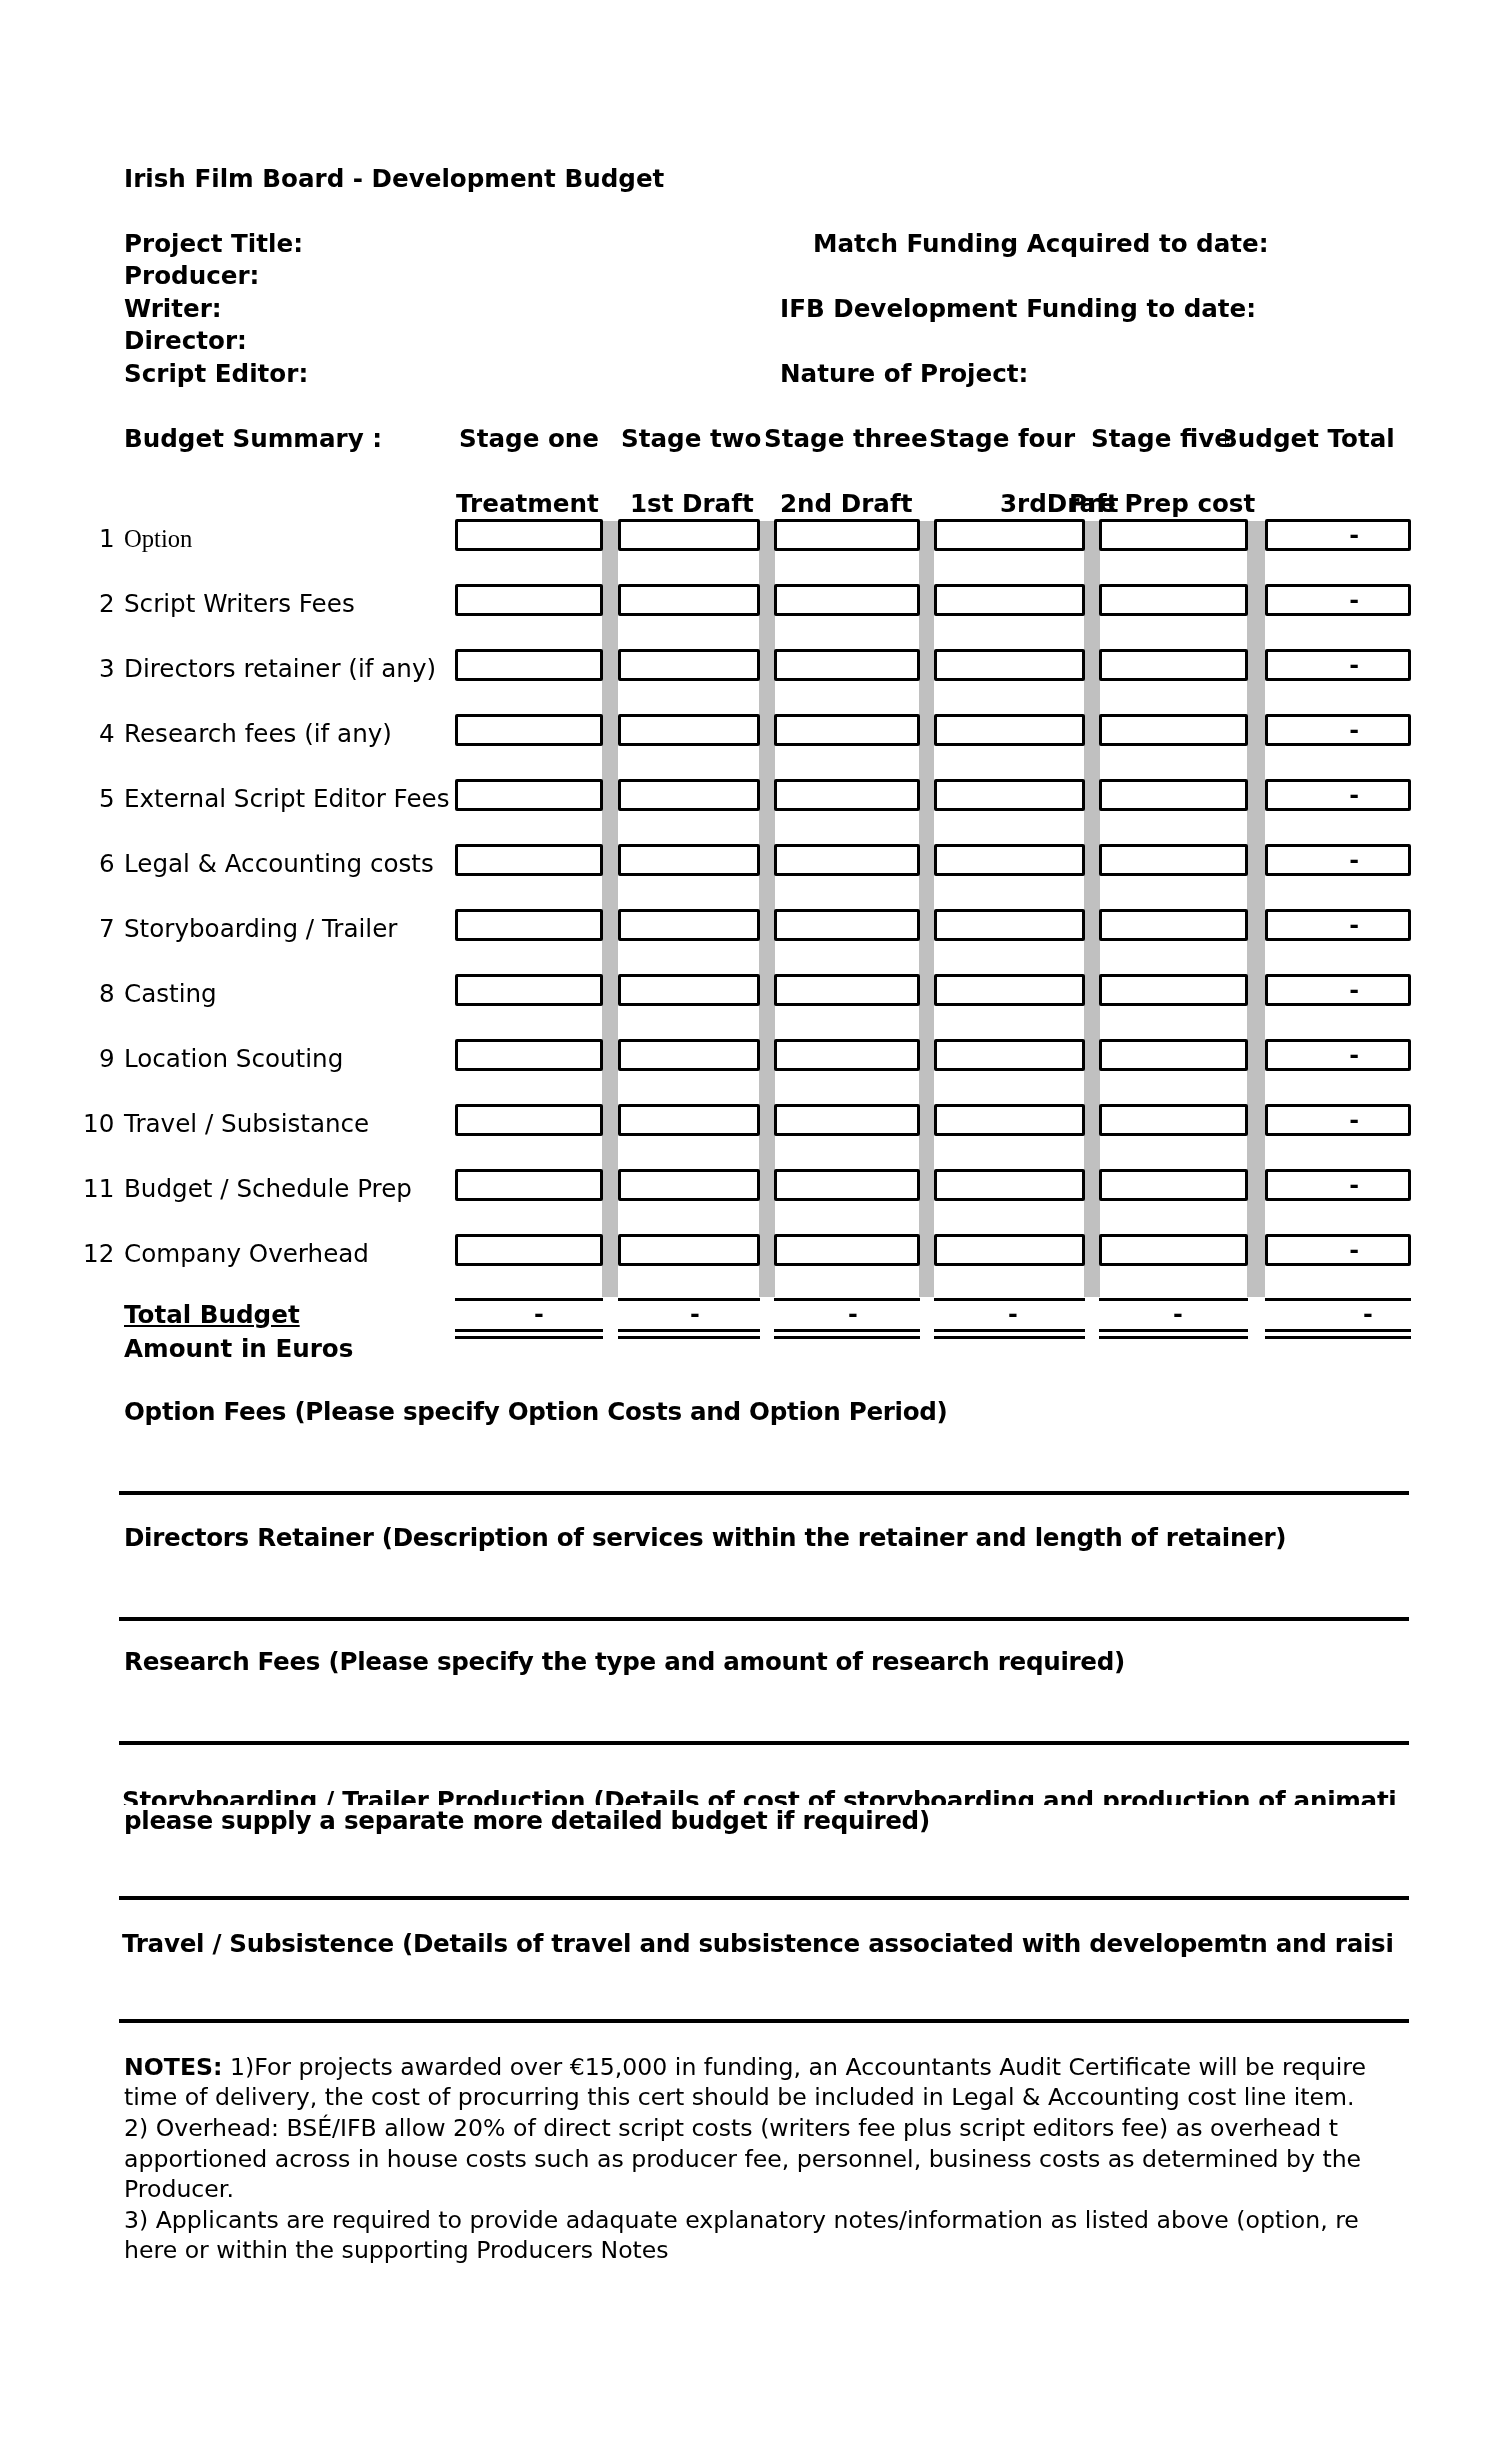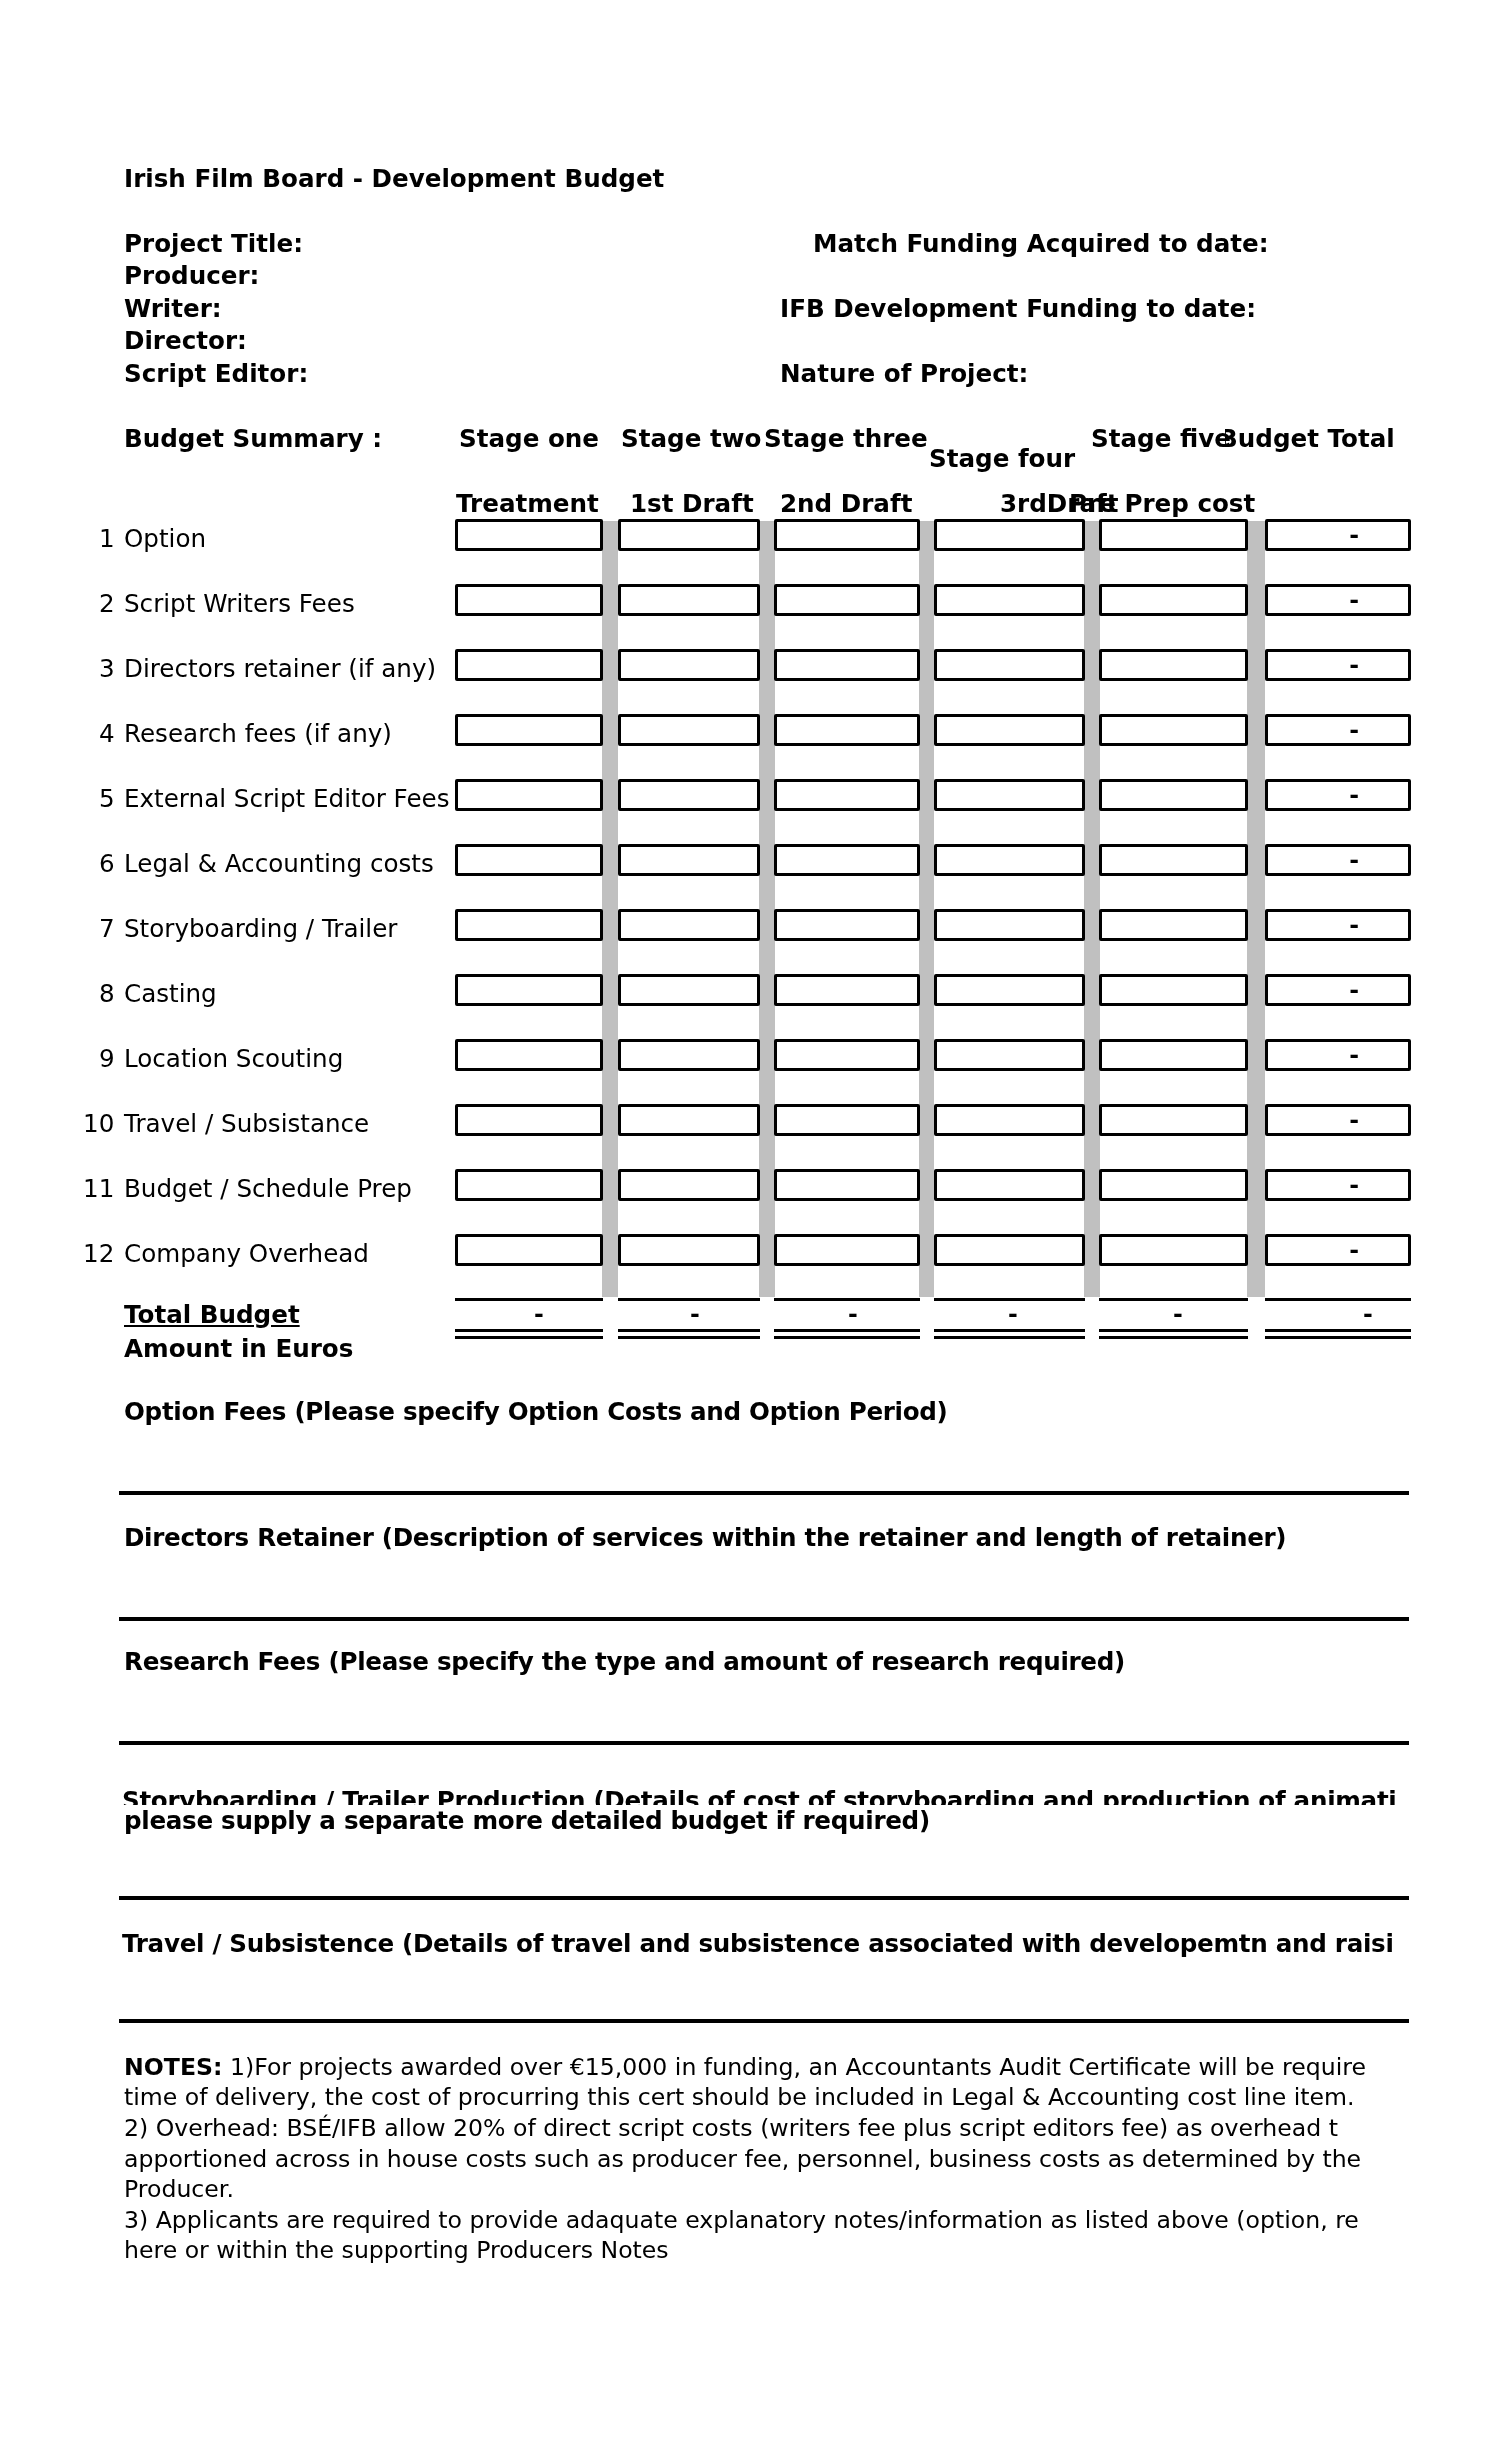--- a/index.html
+++ b/index.html
@@ -38,21 +38,21 @@
   <div class="abs b t26" style="left:780px;top:294px;">IFB Development Funding to date:</div>
   <div class="abs b t26" style="left:780px;top:359px;">Nature of Project:</div>
 </div>
 
 <div class="abs b t26" style="left:124px;top:424px;">Budget Summary :</div>
 
 <div>
   <div class="abs b t26" style="left:459px;top:424px;">Stage one</div>
   <div class="abs b t26" style="left:621px;top:424px;">Stage two</div>
   <div class="abs b t26" style="left:764px;top:424px;">Stage three</div>
-  <div class="abs b t26" style="left:929px;top:424px;margin-top:20px;">Stage four</div>
+  <div class="abs b t26" style="left:929px;top:424px;">Stage four</div>
   <div class="abs b t26" style="left:1091px;top:424px;">Stage five</div>
   <div class="clip b t26" style="left:1225px;top:424px;width:197px;height:31.5px;">
     <span style="position:absolute;left:-5.9px;top:0;">Budget Total</span>
   </div>
 </div>
 
 <div>
   <div class="abs b t26" style="left:456px;top:489px;">Treatment</div>
   <div class="abs b t26" style="left:630px;top:489px;">1st Draft</div>
   <div class="abs b t26" style="left:780px;top:489px;">2nd Draft</div>
@@ -61,21 +61,21 @@
 </div>
 
 <div id="grid">
     <div class="gray" style="left: 602px; width: 15.8px; top: 521px; height: 776px;"></div>
     <div class="gray" style="left: 759px; width: 15.8px; top: 521px; height: 776px;"></div>
     <div class="gray" style="left: 919px; width: 14.8px; top: 521px; height: 776px;"></div>
     <div class="gray" style="left: 1084px; width: 15.8px; top: 521px; height: 776px;"></div>
     <div class="gray" style="left: 1247px; width: 17.7px; top: 521px; height: 776px;"></div>
     <div>
       <div class="abs t26" style="left: 99px; top: 524px;">1</div>
-      <div class="abs t26" style="left: 124px; top: 524px;">Option</div>
+      <div class="abs t26" style="left: 124px; top: 524px; font-family: Liberation Serif, serif;">Option</div>
       <div class="cell" style="left: 455px; width: 148px; top: 519px;">
         <span class="dash" style="right: 9.9px;"></span>
       </div>
       <div class="cell" style="left: 618px; width: 142px; top: 519px;">
         <span class="dash" style="right: 9.9px;"></span>
       </div>
       <div class="cell" style="left: 774px; width: 146px; top: 519px;">
         <span class="dash" style="right: 9.9px;"></span>
       </div>
       <div class="cell" style="left: 934px; width: 151px; top: 519px;">

